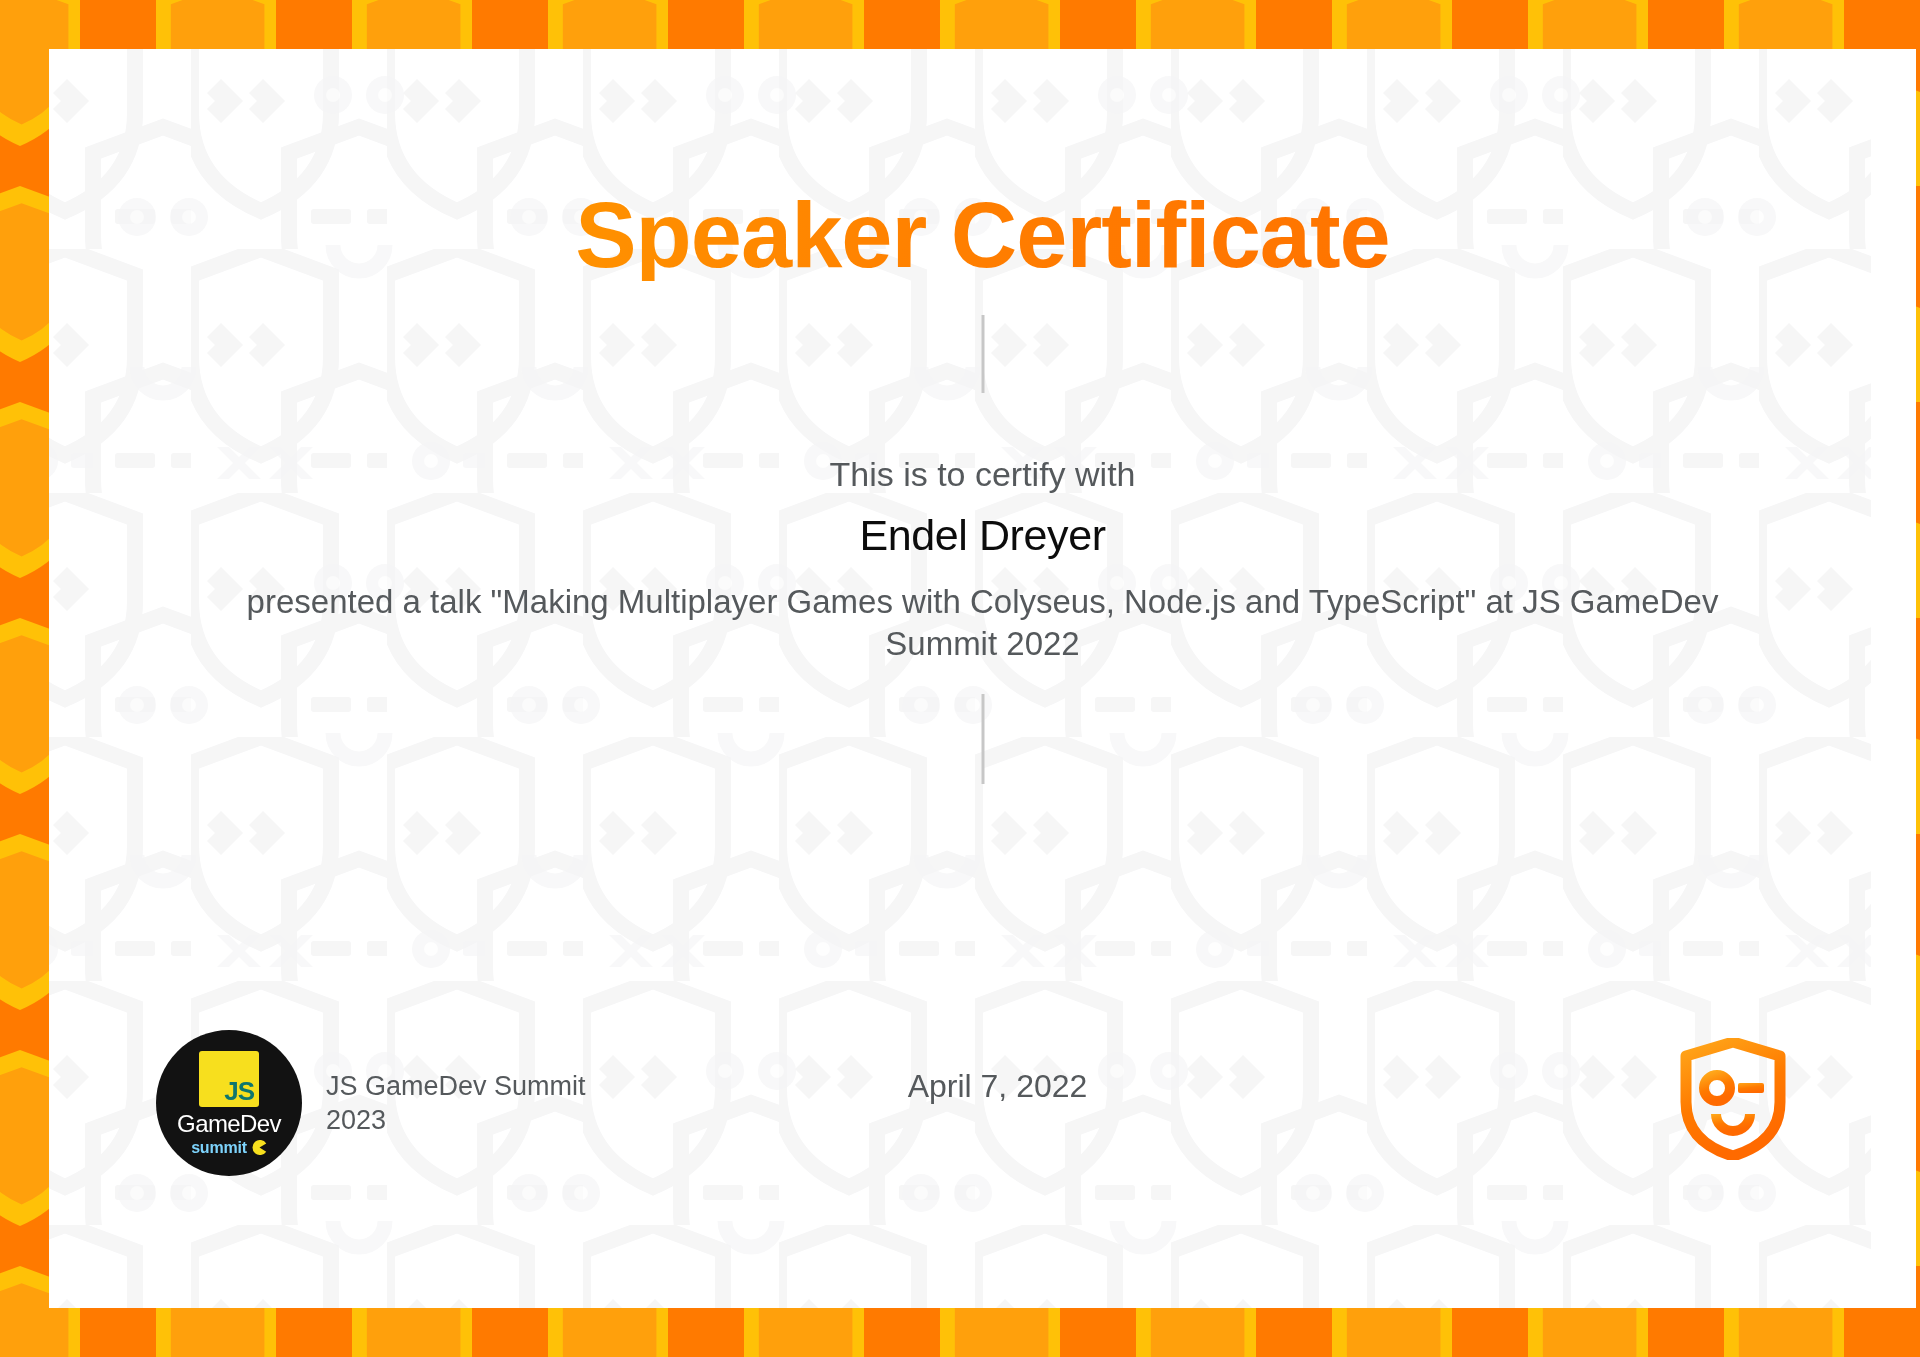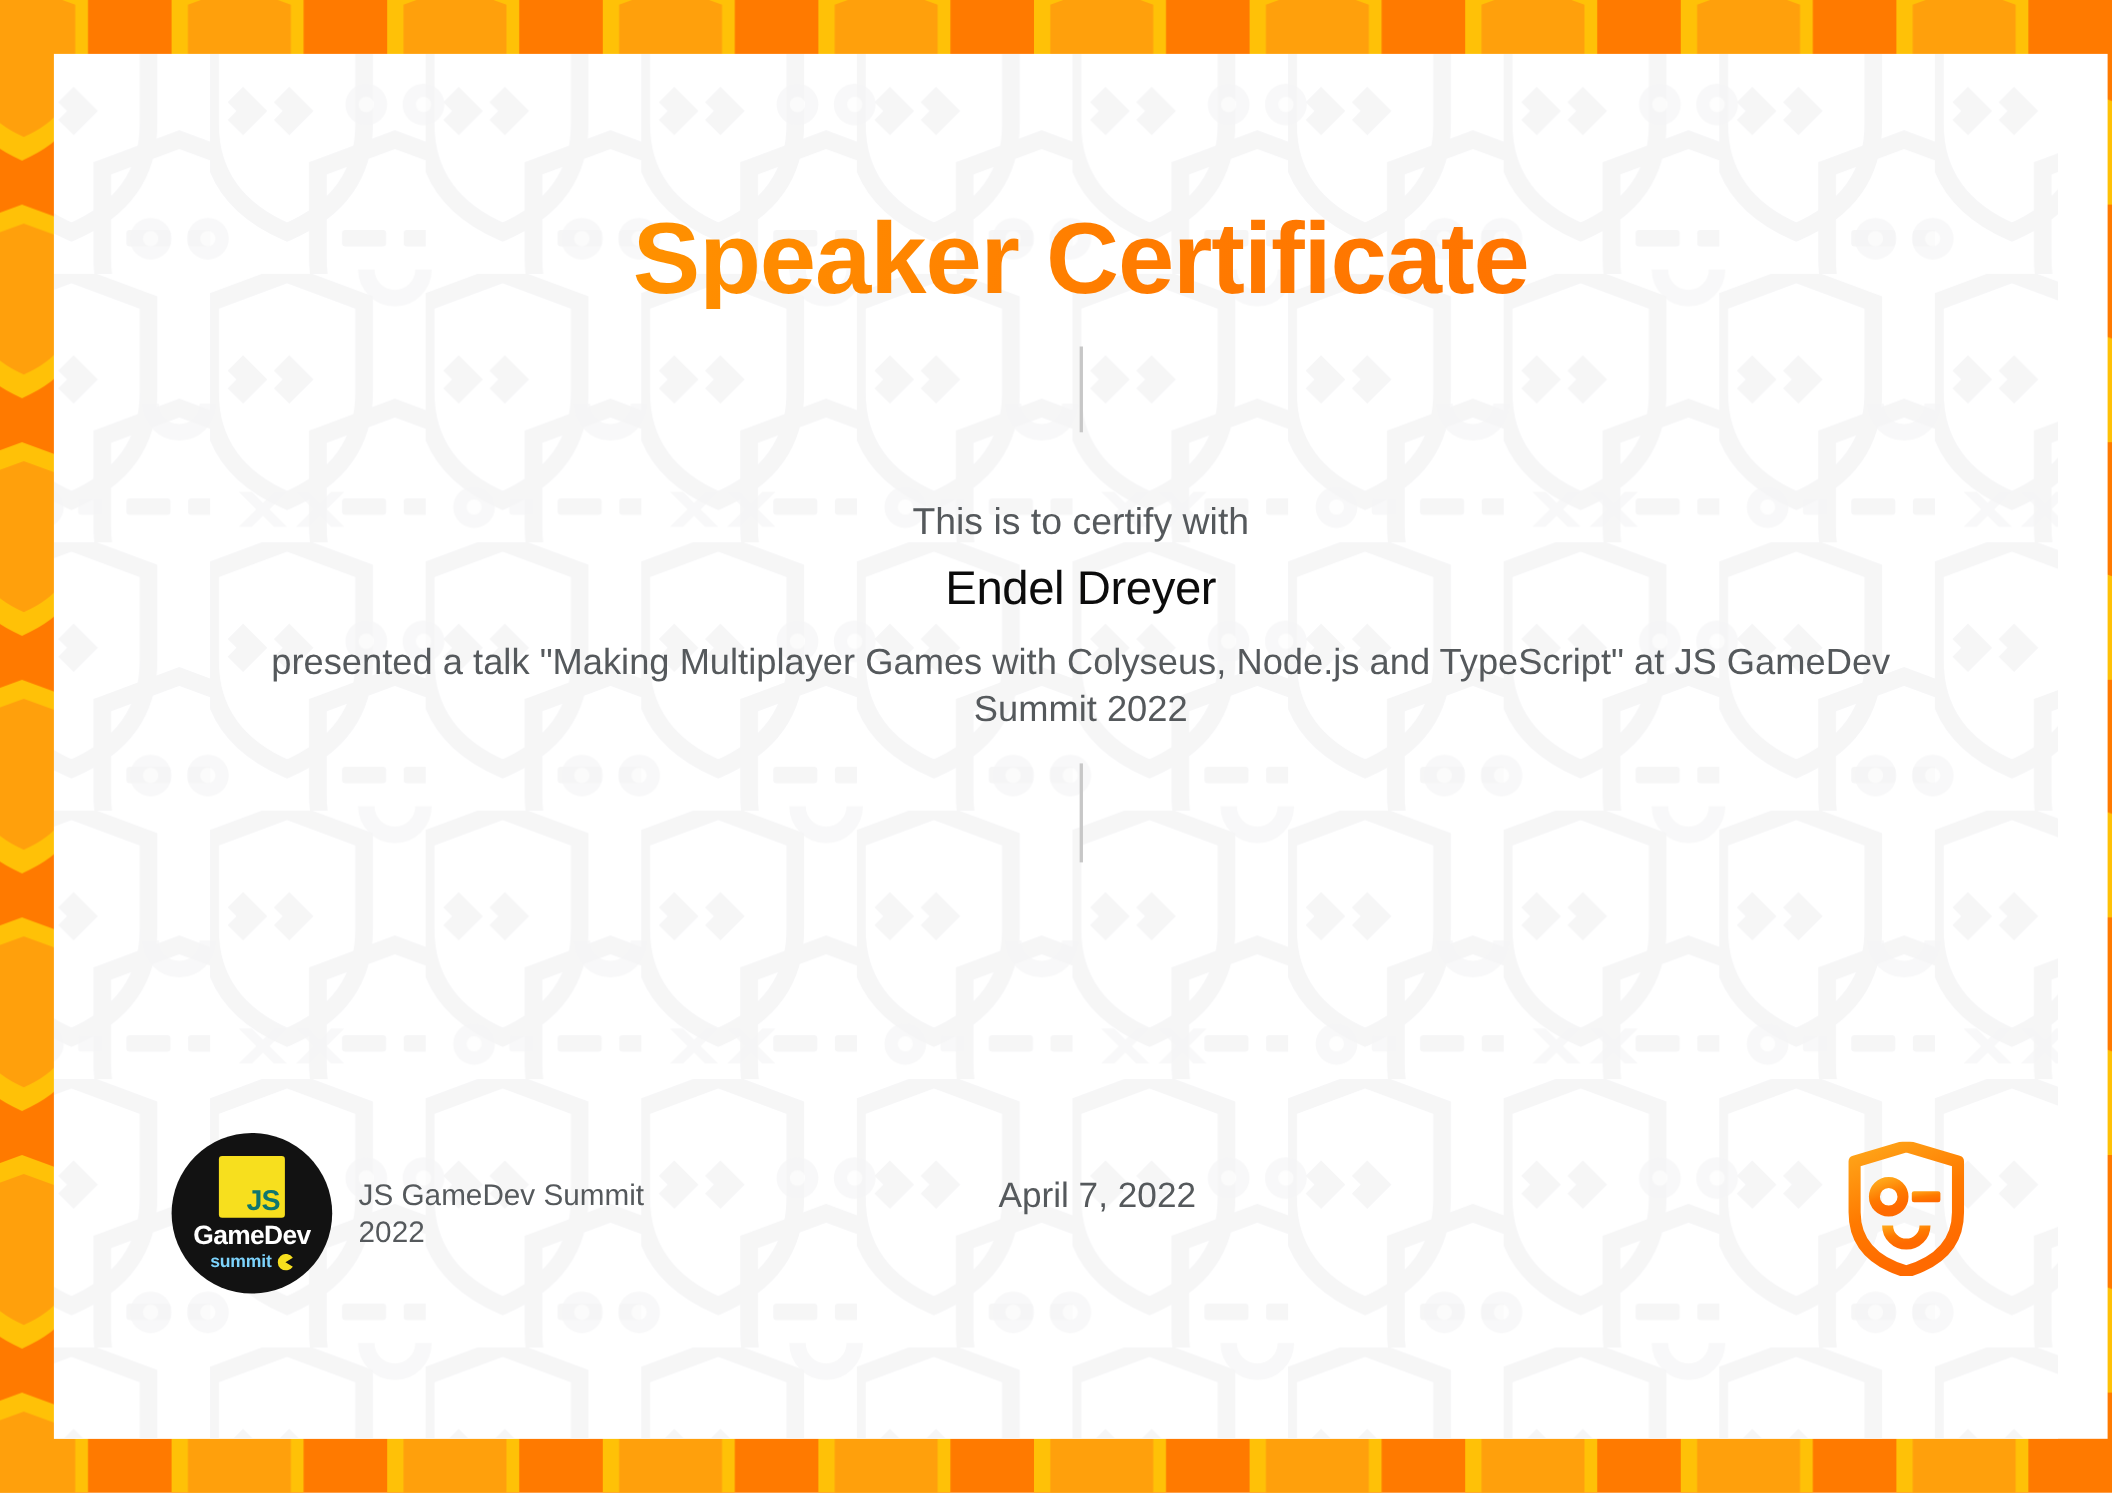--- a/index.html
+++ b/index.html
@@ -130,21 +130,21 @@
   #js-badge-text{
     font-size:26px;
     font-weight:700;
     color:#0f766e;
     line-height:1;
     letter-spacing:-1px;
   }
   #event-logo-gamedev{
     margin-top:5px;
     font-size:24px;
-    font-weight:700;
+    font-weight:400;
     color:#FFFFFF;
     letter-spacing:-0.6px;
     line-height:1;
   }
   #event-logo-summit-row{
     margin-top:4px;
     display:flex;
     align-items:center;
     gap:5px;
   }
@@ -306,21 +306,21 @@
               <span id="js-badge-text">JS</span>
             </div>
             <div id="event-logo-gamedev">GameDev</div>
             <div id="event-logo-summit-row">
               <span id="event-logo-summit">summit</span>
               <svg id="pacman-icon" width="15" height="15" viewBox="0 0 16 16" aria-hidden="true">
                 <path d="M8 8 L15.2 3.6 A8 8 0 1 0 15.2 12.4 Z" fill="#F7DF1E"></path>
               </svg>
             </div>
           </div>
-          <div id="event-label">JS GameDev Summit 2022</div>
+          <div id="event-label">JS GameDev Summit 2023</div>
         </div>
 
         <div id="certificate-date">April 7, 2022</div>
 
         <div id="organiser-block">
           <svg width="106" height="122" viewBox="0 0 106 122" aria-hidden="true">
             <defs>
               <linearGradient id="gn-grad" x1="0" y1="0" x2="0.35" y2="1">
                 <stop offset="0%" stop-color="#FFA71A"></stop>
                 <stop offset="55%" stop-color="#FF7A00"></stop>

